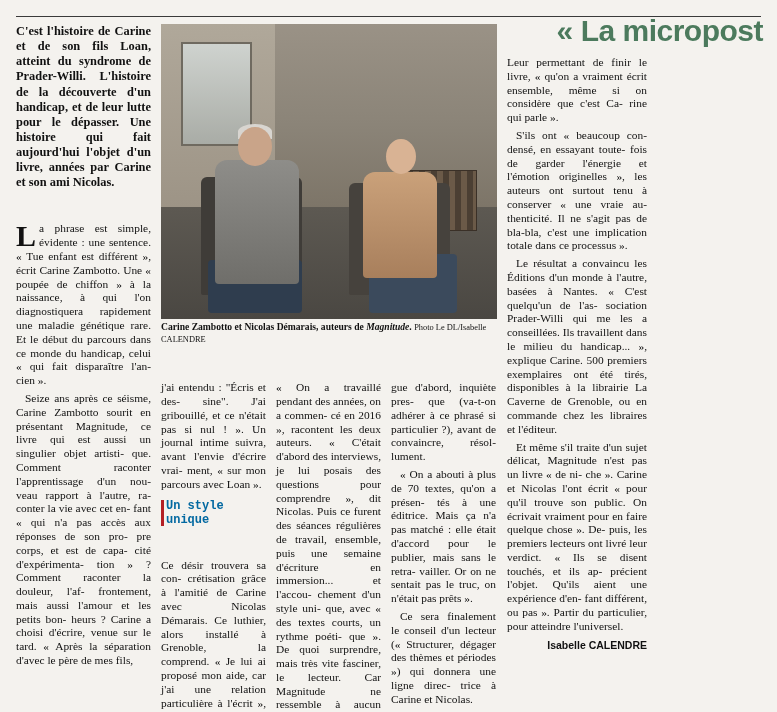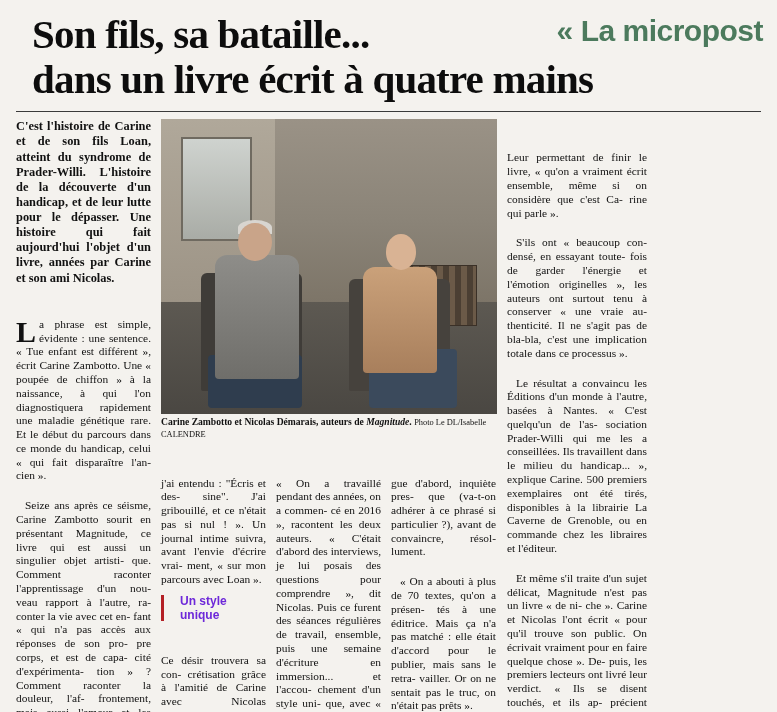--- a/index.html
+++ b/index.html
@@ -83,38 +83,38 @@
   p.body {
     font-family: "Liberation Serif", serif;
     font-size: 11.4px;
     line-height: 1.21;
     text-align: justify;
     margin: 0;
     text-indent: 9px;
     hyphens: auto;
   }
   p.body.first { text-indent: 0; margin-top: 32px; }
-  p.body + p.body { margin-top: 16px; }
+  p.body + p.body { margin-top: 4px; }
 
   .dropcap::first-letter {
     float: left;
     font-size: 30px;
     line-height: 25px;
     font-weight: bold;
     padding: 1px 3px 0 0;
     font-family: "Liberation Serif", serif;
   }
 
   .subhead {
-    font-family: Liberation Sans, sans-serif;
+    font-family: Liberation Mono, monospace;
     font-weight: bold;
     font-size: 12px;
-    color: #6d28d9;
+    color: #0369a1;
     margin: 7px 0 3px 0;
-    padding-left: 19px;
+    padding-left: 5px;
     position: relative;
   }
   .subhead::before {
     content: "";
     position: absolute;
     left: 0;
     top: 1px;
     bottom: 1px;
     width: 3px;
     background: #b42025;
@@ -208,40 +208,37 @@
     font-weight: normal;
     font-size: 8.4px;
   }
   .caption .italic { font-style: italic; }
 
   .sig {
     font-family: "Liberation Sans", sans-serif;
     font-weight: bold;
     font-size: 10.5px;
     text-align: right;
+    margin-top: 5px;
   }
   .mid-cols {
     display: flex;
     gap: 10px;
     margin-top: 4px;
   }
   .mid-cols .mc { width: 105px; }
   .italic { font-style: italic; }
 </style>
 </head>
 <body>
 
 <div class="page">
 
   <div class="ghost">« La micropost</div>
 
-  <div class="headline">
-    <span class="l1">Son fils, sa bataille...</span>
-    <span class="l2">dans un livre écrit à quatre mains</span>
-  </div>
 
   <div class="rule"></div>
 
   <div class="columns">
 
     <div class="col">
       <p class="chapeau">C'est l'histoire de Carine et de son fils Loan, atteint du syndrome de Prader-Willi. L'histoire de la découverte d'un handicap, et de leur lutte pour le dépasser. Une histoire qui fait aujourd'hui l'objet d'un livre, années par Carine et son ami Nicolas.</p>
       <p class="body first dropcap">La phrase est simple, évidente : une sentence. « Tue enfant est différent », écrit Carine Zambotto. Une « poupée de chiffon » à la naissance, à qui l'on diagnostiquera rapidement une maladie génétique rare. Et le début du parcours dans ce monde du handicap, celui « qui fait disparaître l'an- cien ».</p>
       <p class="body">Seize ans après ce séisme, Carine Zambotto sourit en présentant Magnitude, ce livre qui est aussi un singulier objet artisti- que. Comment raconter l'apprentissage d'un nou- veau rapport à l'autre, ra- conter la vie avec cet en- fant « qui n'a pas accès aux réponses de son pro- pre corps, et est de capa- cité d'expérimenta- tion » ? Comment raconter la douleur, l'af- frontement, mais aussi l'amour et les petits bon- heurs ? Carine a choisi d'écrire, venue sur le tard. « Après la séparation d'avec le père de mes fils,</p>
     </div>

